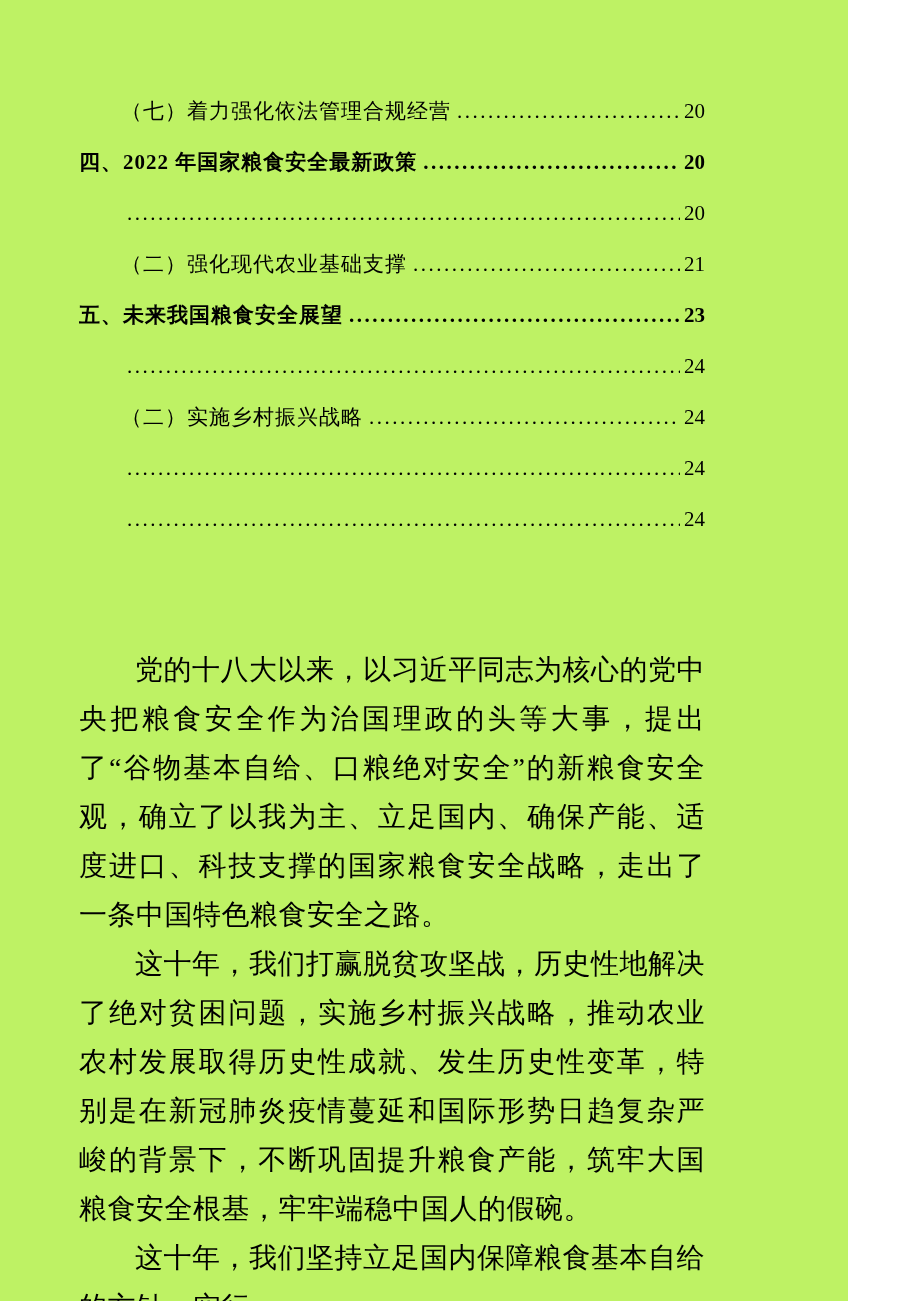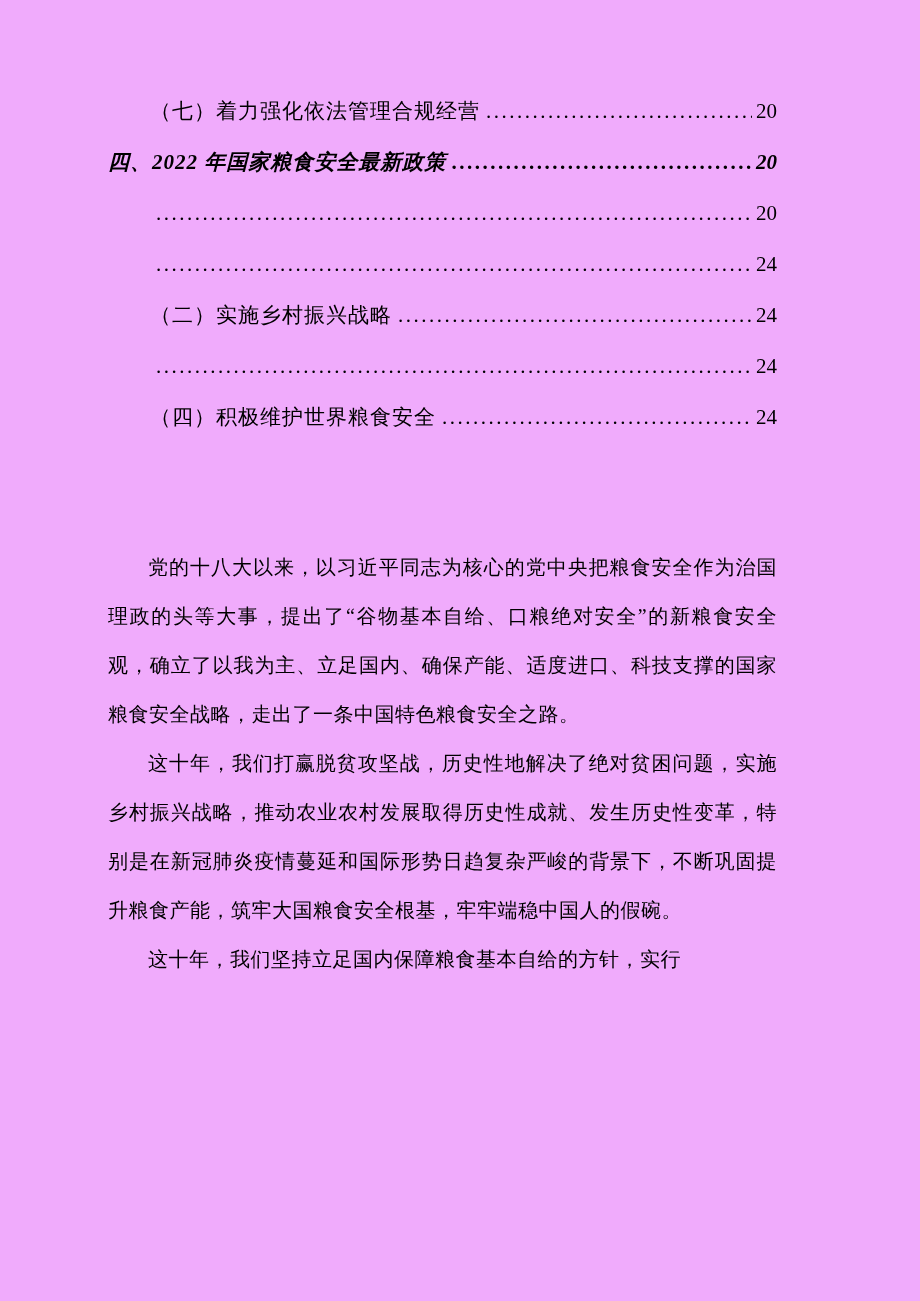--- a/index.html
+++ b/index.html
@@ -5,58 +5,58 @@
   * { margin: 0; padding: 0; box-sizing: border-box; }
   html, body { background: #ffffff; }
   body {
     width: 920px;
     height: 1301px;
     font-family: "Liberation Serif", "DejaVu Serif", serif;
     color: #000000;
     overflow: hidden;
   }
   .page {
-    width: 920px;
+    width: 848px;
     height: 1301px;
-    padding: 86px 143px 0 108px;
-    background: #f0abfc;
+    padding: 86px 143px 0 79px;
+    background: #bef264;
   }
 
   
   .toc { width: 100%; }
   .toc-row {
     display: flex;
     align-items: baseline;
     font-size: 21px;
     line-height: 51px;
     height: 51px;
     white-space: nowrap;
   }
-  .toc-row.l1 { font-weight: bold; font-style: italic; }
+  .toc-row.l1 { font-weight: bold; }
   .toc-row.l2 { padding-left: 42px; }
   .toc-label { flex: 0 0 auto; letter-spacing: 1px; }
   .leader {
     flex: 1 1 auto;
     overflow: hidden;
     white-space: nowrap;
     margin: 0 4px 0 6px;
     min-width: 20px;
   }
   .leader::after {
     content: "..........................................................................................................................................";
     letter-spacing: 2.5px;
     font-weight: normal;
   }
   .toc-row.l1 .leader::after { font-weight: bold; }
   .toc-page { flex: 0 0 auto; }
 
   
   .body-text { margin-top: 100px; }
   .para {
-    font-size: 20px;
+    font-size: 28px;
     line-height: 49px;
     text-align: justify;
     text-indent: 2em;
     letter-spacing: 0.5px;
   }
 </style>
 </head>
 <body>
 
 <div class="page">
@@ -73,40 +73,49 @@
       <span class="toc-label">四、2022 年国家粮食安全最新政策</span>
       <span class="leader"></span>
       <span class="toc-page">20</span>
     </div>
 
     <div class="toc-row l2">
       <span class="leader"></span>
       <span class="toc-page">20</span>
     </div>
 
+    <div class="toc-row l2">
+      <span class="toc-label">（二）强化现代农业基础支撑</span>
+      <span class="leader"></span>
+      <span class="toc-page">21</span>
+    </div>
 
+    <div class="toc-row l1">
+      <span class="toc-label">五、未来我国粮食安全展望</span>
+      <span class="leader"></span>
+      <span class="toc-page">23</span>
+    </div>
 
     <div class="toc-row l2">
       <span class="leader"></span>
       <span class="toc-page">24</span>
     </div>
 
     <div class="toc-row l2">
       <span class="toc-label">（二）实施乡村振兴战略</span>
       <span class="leader"></span>
       <span class="toc-page">24</span>
     </div>
 
     <div class="toc-row l2">
       <span class="leader"></span>
       <span class="toc-page">24</span>
     </div>
 
     <div class="toc-row l2">
-      <span class="toc-label">（四）积极维护世界粮食安全</span>
       <span class="leader"></span>
       <span class="toc-page">24</span>
     </div>
 
   </div>
 
   <div class="body-text">
     <p class="para">党的十八大以来，以习近平同志为核心的党中央把粮食安全作为治国理政的头等大事，提出了“谷物基本自给、口粮绝对安全”的新粮食安全观，确立了以我为主、立足国内、确保产能、适度进口、科技支撑的国家粮食安全战略，走出了一条中国特色粮食安全之路。</p>
     <p class="para">这十年，我们打赢脱贫攻坚战，历史性地解决了绝对贫困问题，实施乡村振兴战略，推动农业农村发展取得历史性成就、发生历史性变革，特别是在新冠肺炎疫情蔓延和国际形势日趋复杂严峻的背景下，不断巩固提升粮食产能，筑牢大国粮食安全根基，牢牢端稳中国人的假碗。</p>
     <p class="para">这十年，我们坚持立足国内保障粮食基本自给的方针，实行</p>

